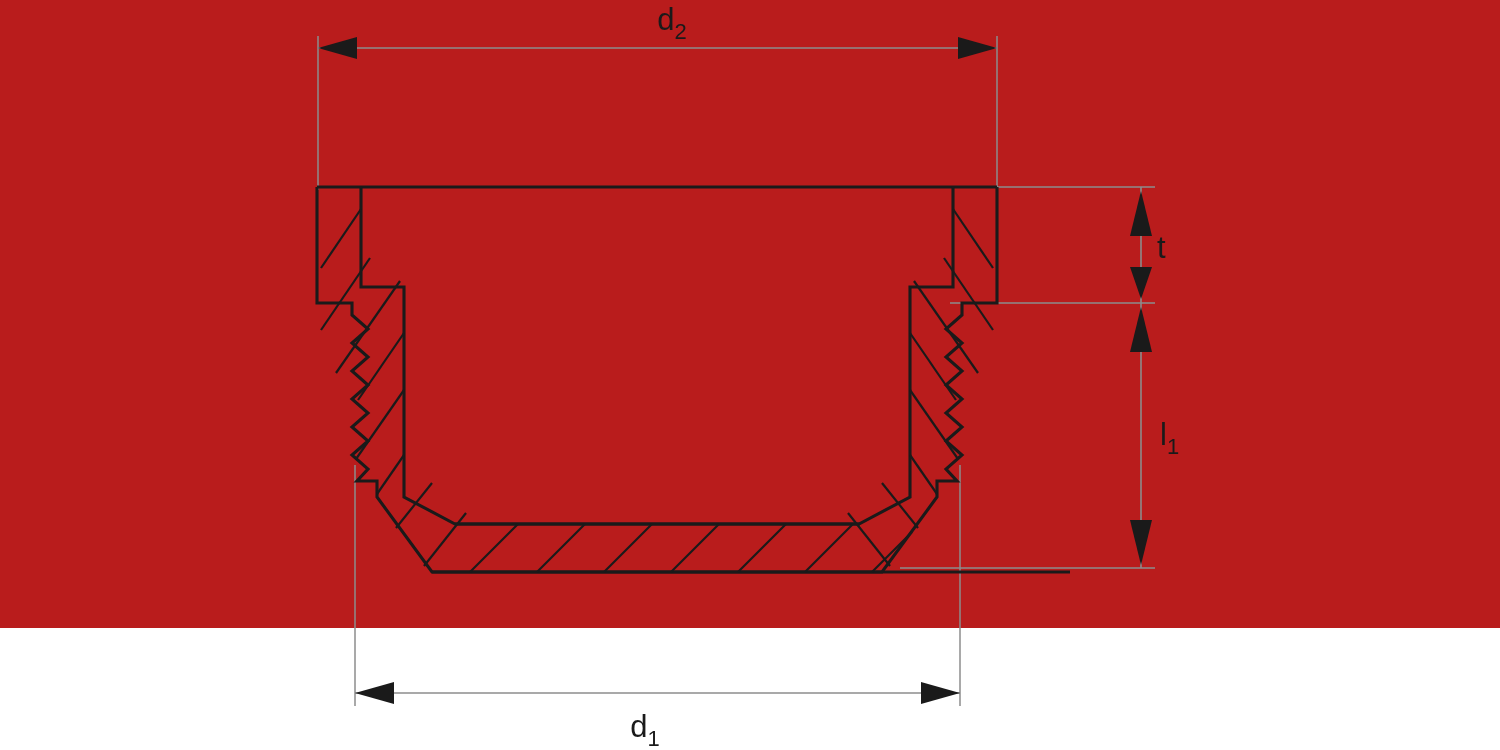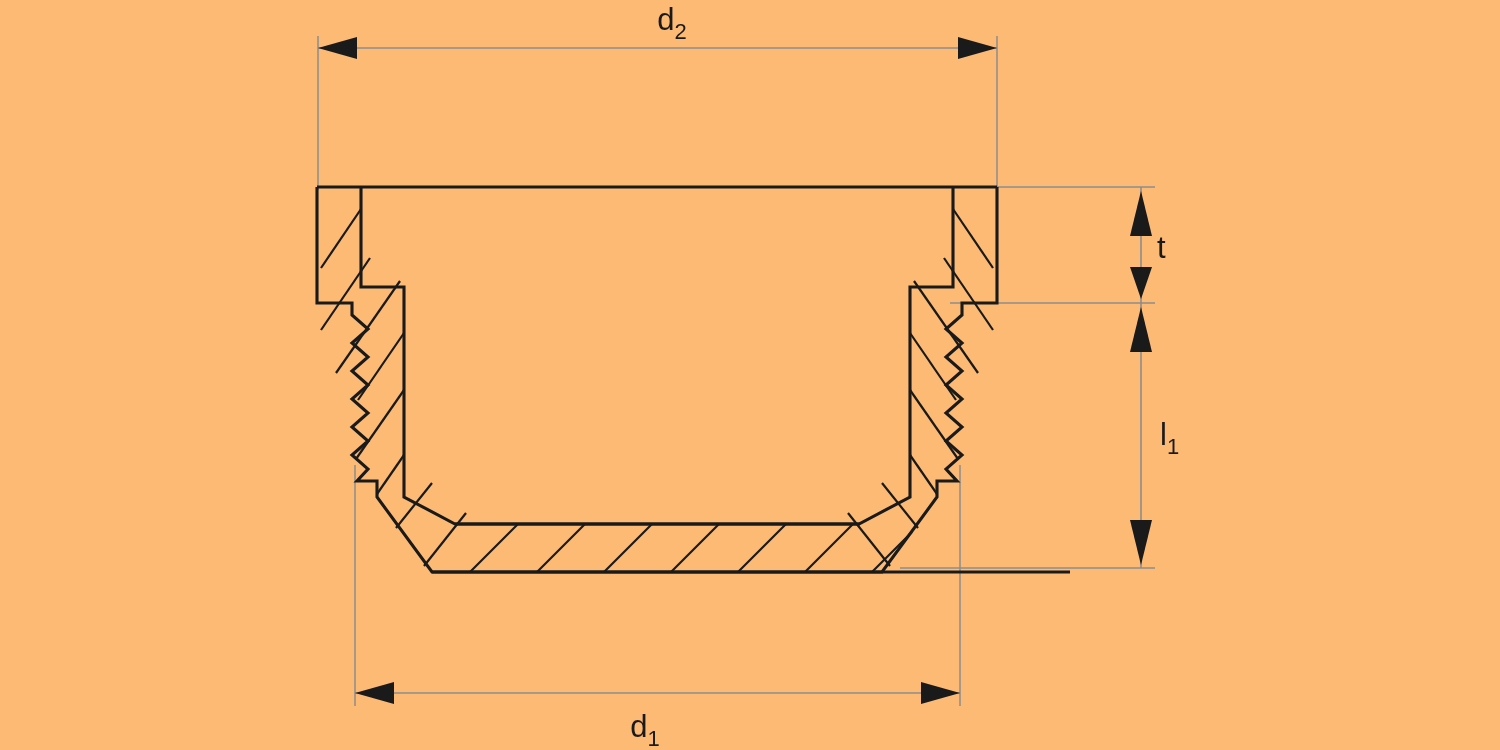--- a/index.html
+++ b/index.html
@@ -9,22 +9,22 @@
   }
   body {
     width: 1500px;
     height: 750px;
     font-family: "Liberation Sans", sans-serif;
     overflow: hidden;
   }
   #drawing-root {
     position: relative;
     width: 1500px;
-    height: 750px;
-    background: #fdba74;
+    height: 628px;
+    background: #b91c1c;
   }
   svg#technical-drawing {
     display: block;
     width: 1500px;
     height: 750px;
   }
   .outline {
     fill: none;
     stroke: #1a1a1a;
     stroke-width: 3.1;

